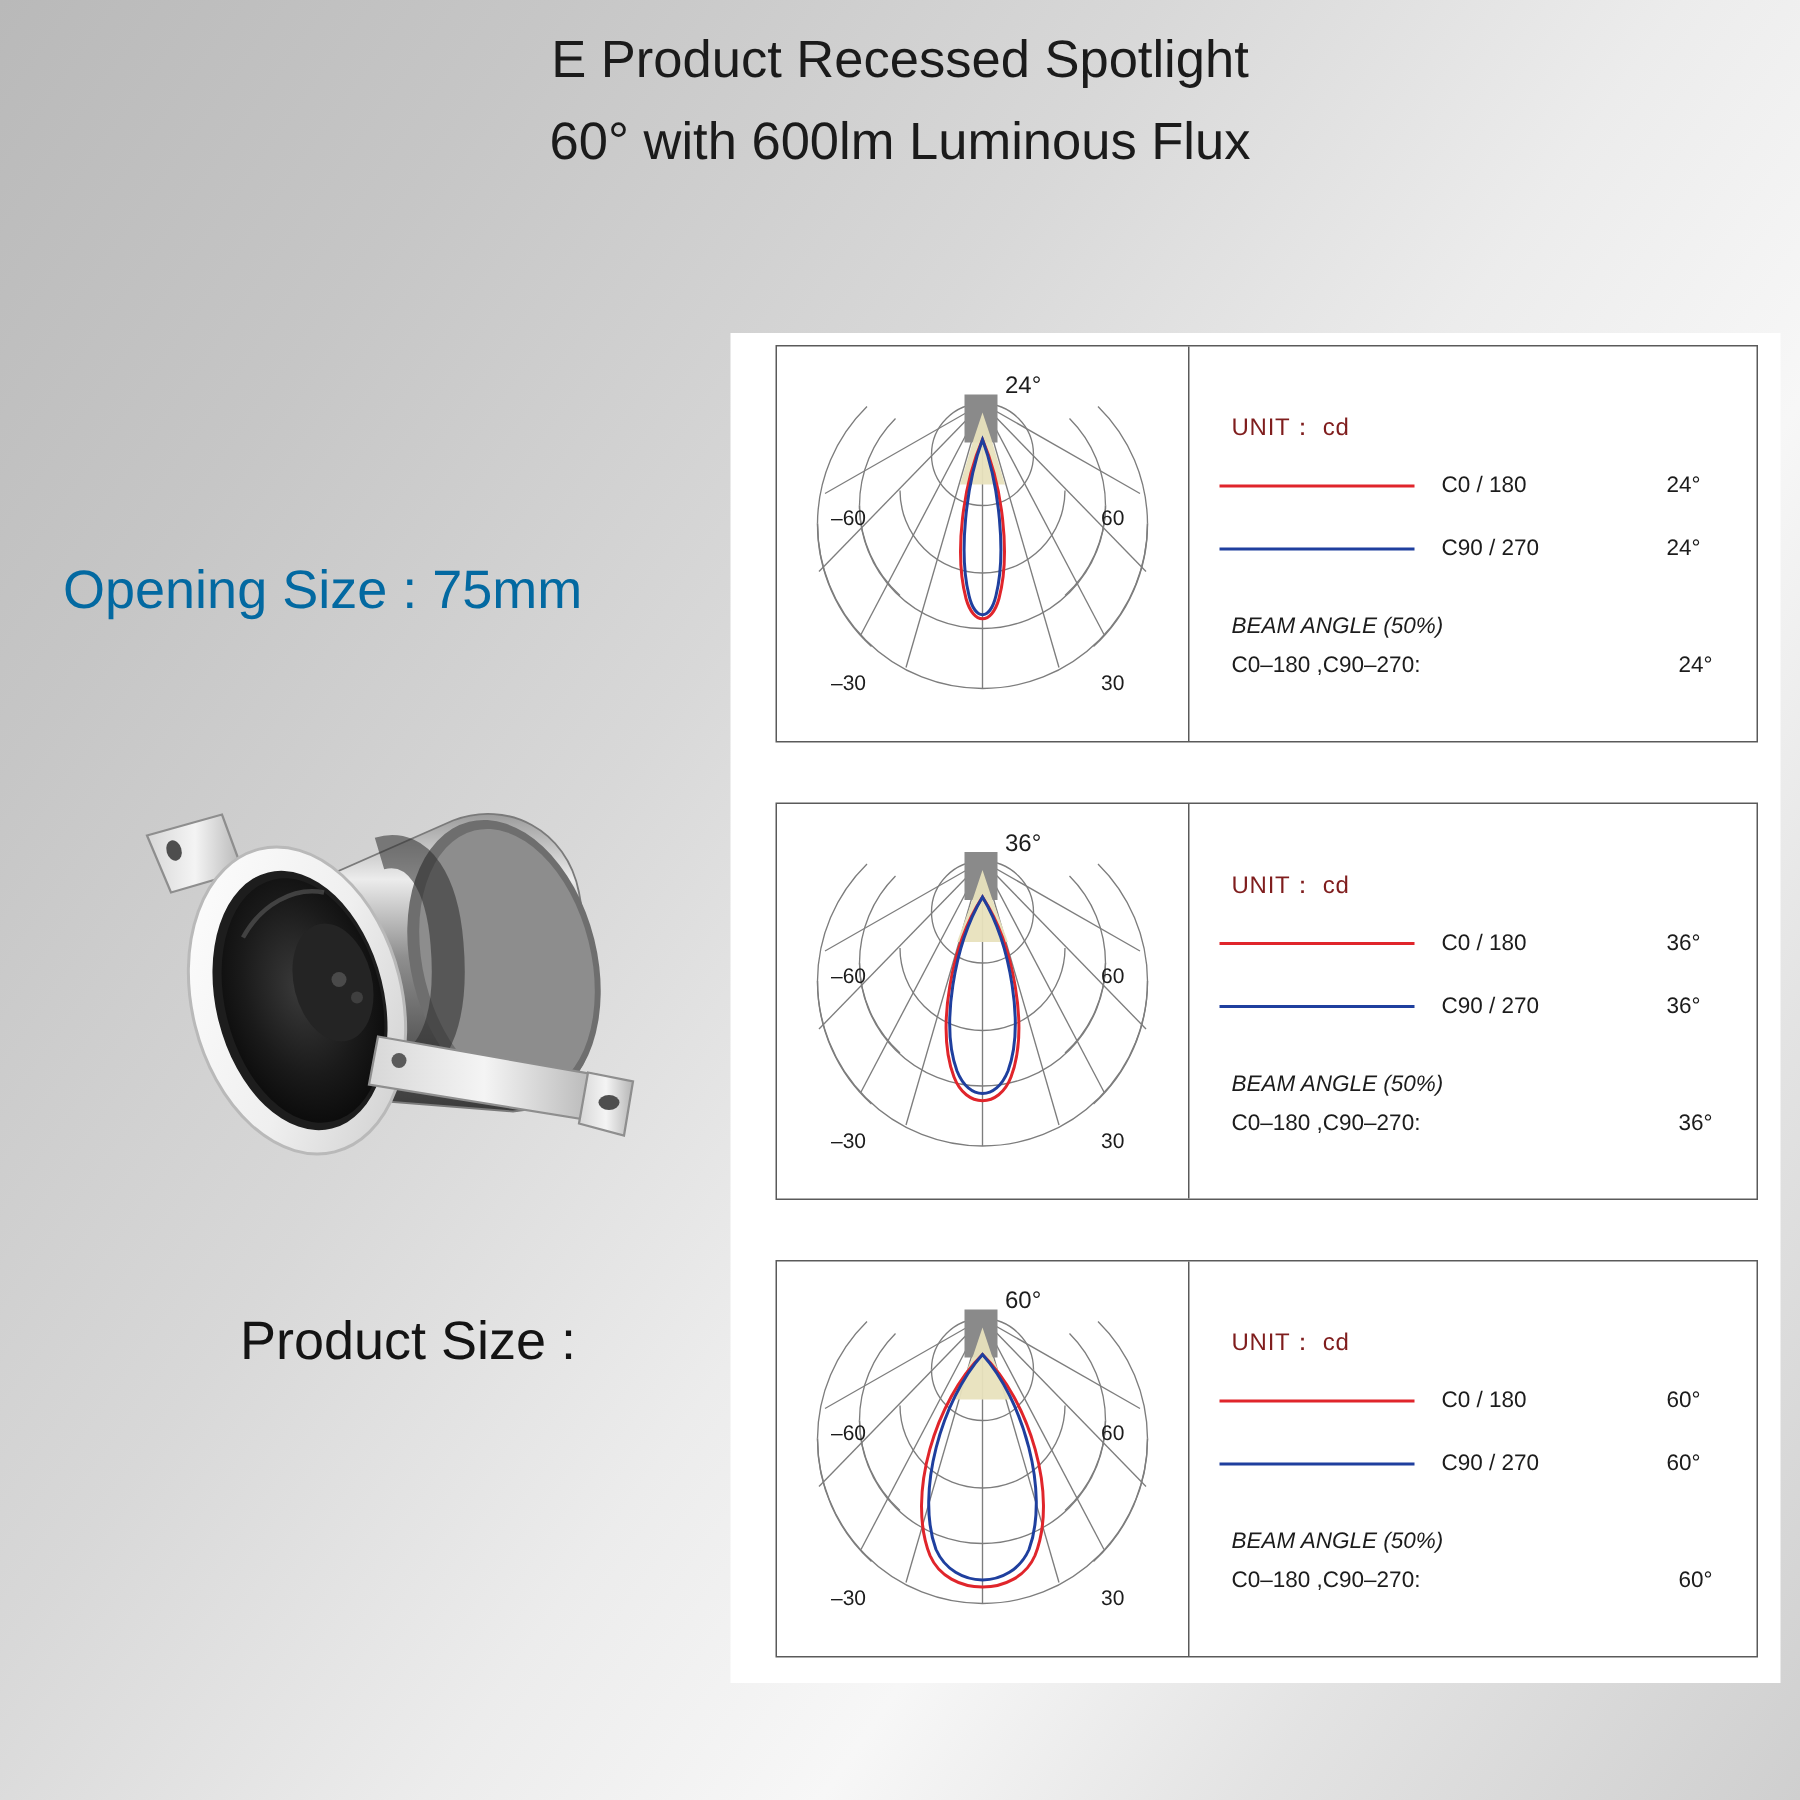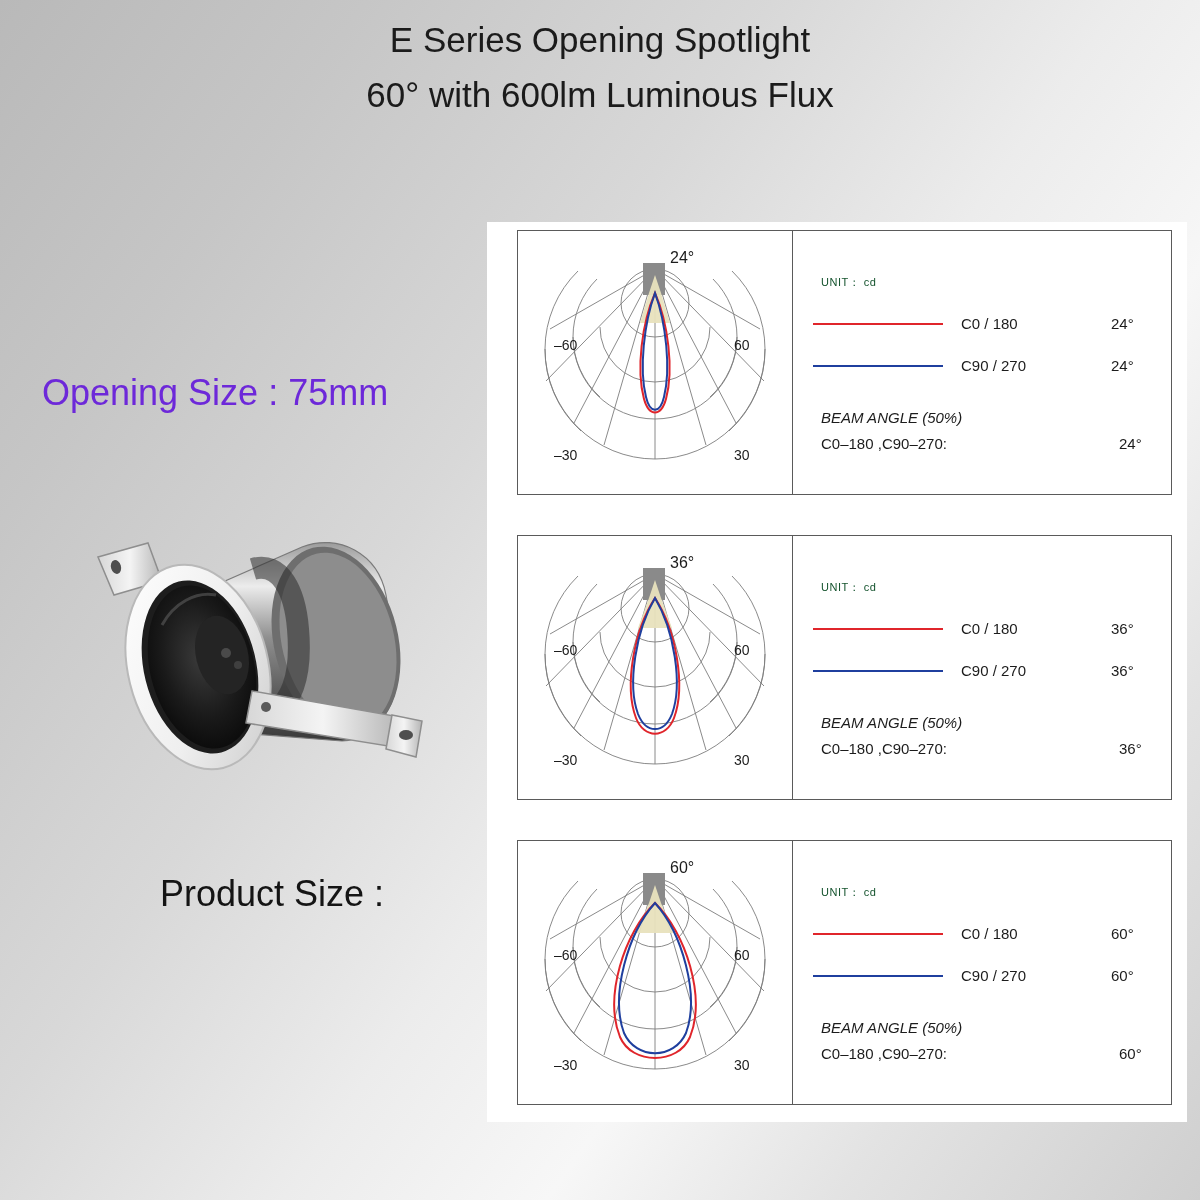--- a/index.html
+++ b/index.html
@@ -35,21 +35,21 @@
     margin-top: 8px;
   }
 
   
   .opening-size {
     position: absolute;
     left: 42px;
     top: 372px;
     width: 430px;
     font-size: 36px;
-    color: #6d28d9;
+    color: #0369a1;
     text-align: left;
   }
   .product-size {
     position: absolute;
     left: 52px;
     top: 866px;
     width: 440px;
     text-align: center;
     font-size: 36px;
     color: #141414;
@@ -98,22 +98,22 @@
     flex: 1;
     position: relative;
     padding-left: 28px;
     box-sizing: border-box;
   }
 
   .unit-label {
     position: absolute;
     top: 44px;
     left: 28px;
-    font-size: 11px;
-    color: #14532d;
+    font-size: 16px;
+    color: #7f1d1d;
     letter-spacing: .5px;
   }
   .legend-row {
     position: absolute;
     left: 20px;
     width: 340px;
     height: 18px;
     font-size: 15px;
     color: #1c1c1c;
   }
@@ -164,21 +164,21 @@
     top: 18px;
     font-size: 16px;
     color: #1c1c1c;
   }
   svg { display: block; }
 </style>
 </head>
 <body>
 
 <div class="title-block">
-  <div class="title-line1">E Series Opening Spotlight</div>
+  <div class="title-line1">E Product Recessed Spotlight</div>
   <div class="title-line2">60° with 600lm Luminous Flux</div>
 </div>
 
 <div class="opening-size">Opening Size : 75mm</div>
 
 <div class="product-size">
   <div>Product Size :</div>
 </div>
 
 <div class="product-photo">

